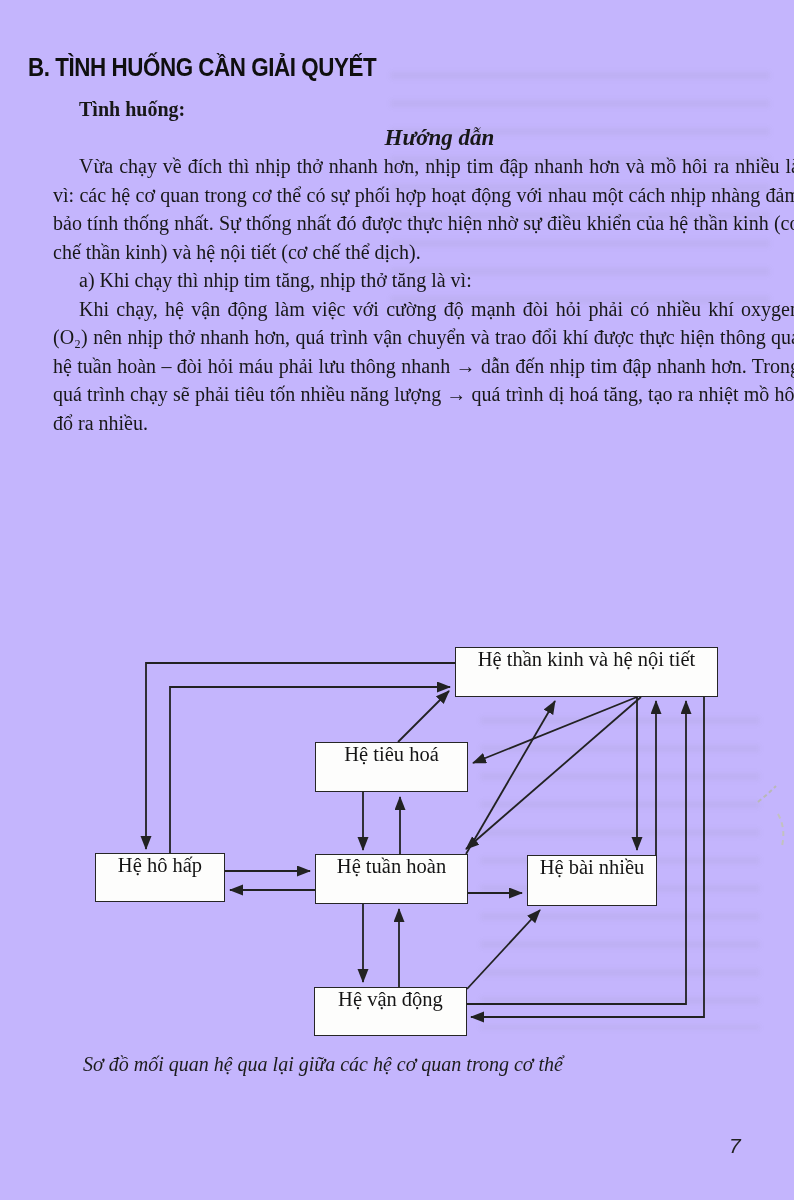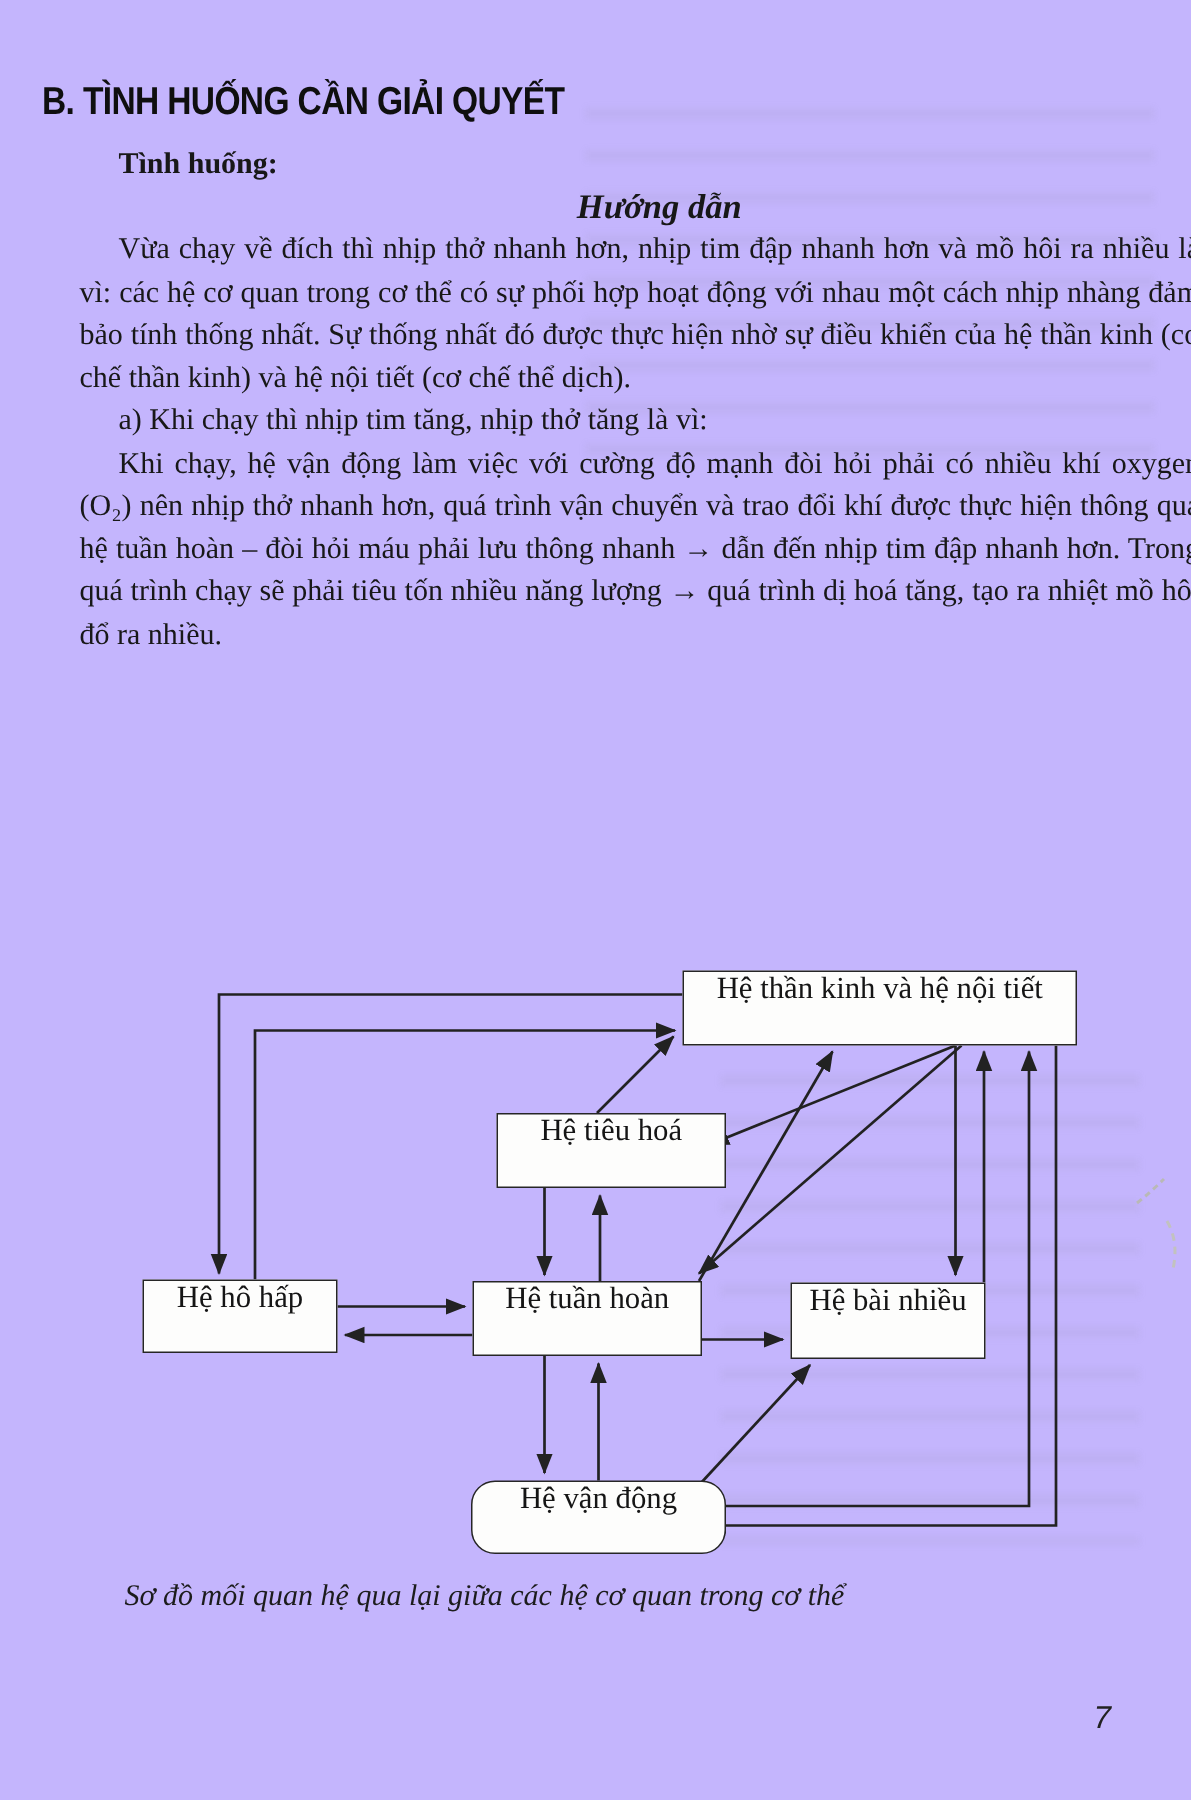--- a/index.html
+++ b/index.html
@@ -103,33 +103,33 @@
         <polyline points="641,697 466,849" fill="none" stroke="#222222" stroke-width="1.8" marker-end="url(#arrow)"></polyline>
         <polyline points="637,697 637,850" fill="none" stroke="#222222" stroke-width="1.8" marker-end="url(#arrow)"></polyline>
         <polyline points="656,855 656,701" fill="none" stroke="#222222" stroke-width="1.8" marker-end="url(#arrow)"></polyline>
         <polyline points="467,1004 686,1004 686,701" fill="none" stroke="#222222" stroke-width="1.8" marker-end="url(#arrow)"></polyline>
         <polyline points="704,697 704,1017 471,1017" fill="none" stroke="#222222" stroke-width="1.8" marker-end="url(#arrow)"></polyline>
       </svg>
 
   <div class="node" style="left: 455px; top: 647px; width: 263px; height: 50px;">
         <span>Hệ thần kinh và hệ nội tiết</span>
       </div>
-      <div class="node" style="left: 331px; top: 742px; width: 153px; height: 50px;">
+      <div class="node" style="left: 315px; top: 742px; width: 153px; height: 50px;">
         <span>Hệ tiêu hoá</span>
       </div>
       <div class="node" style="left: 95px; top: 853px; width: 130px; height: 49px;">
         <span>Hệ hô hấp</span>
       </div>
       <div class="node" style="left: 315px; top: 854px; width: 153px; height: 50px;">
         <span>Hệ tuần hoàn</span>
       </div>
       <div class="node" style="left: 527px; top: 855px; width: 130px; height: 51px;">
         <span>Hệ bài nhiều</span>
       </div>
-      <div class="node" style="left: 314px; top: 987px; width: 170px; height: 49px; border-radius: 16px;">
+      <div class="node" style="left: 314px; top: 987px; width: 153px; height: 49px;">
         <span>Hệ vận động</span>
       </div>
     </div>
 
   <p class="caption">Sơ đồ mối quan hệ qua lại giữa các hệ cơ quan trong cơ thể</p>
 
   <svg class="pen-mark" width="42" height="80" viewBox="0 0 42 80">
     <path d="M6 22 Q16 14 24 6" stroke="#b9b9b6" stroke-width="2" fill="none" stroke-dasharray="4 3"></path>
     <path d="M26 34 Q34 48 30 66" stroke="#c2c2bf" stroke-width="2" fill="none" stroke-dasharray="5 4"></path>
   </svg>

